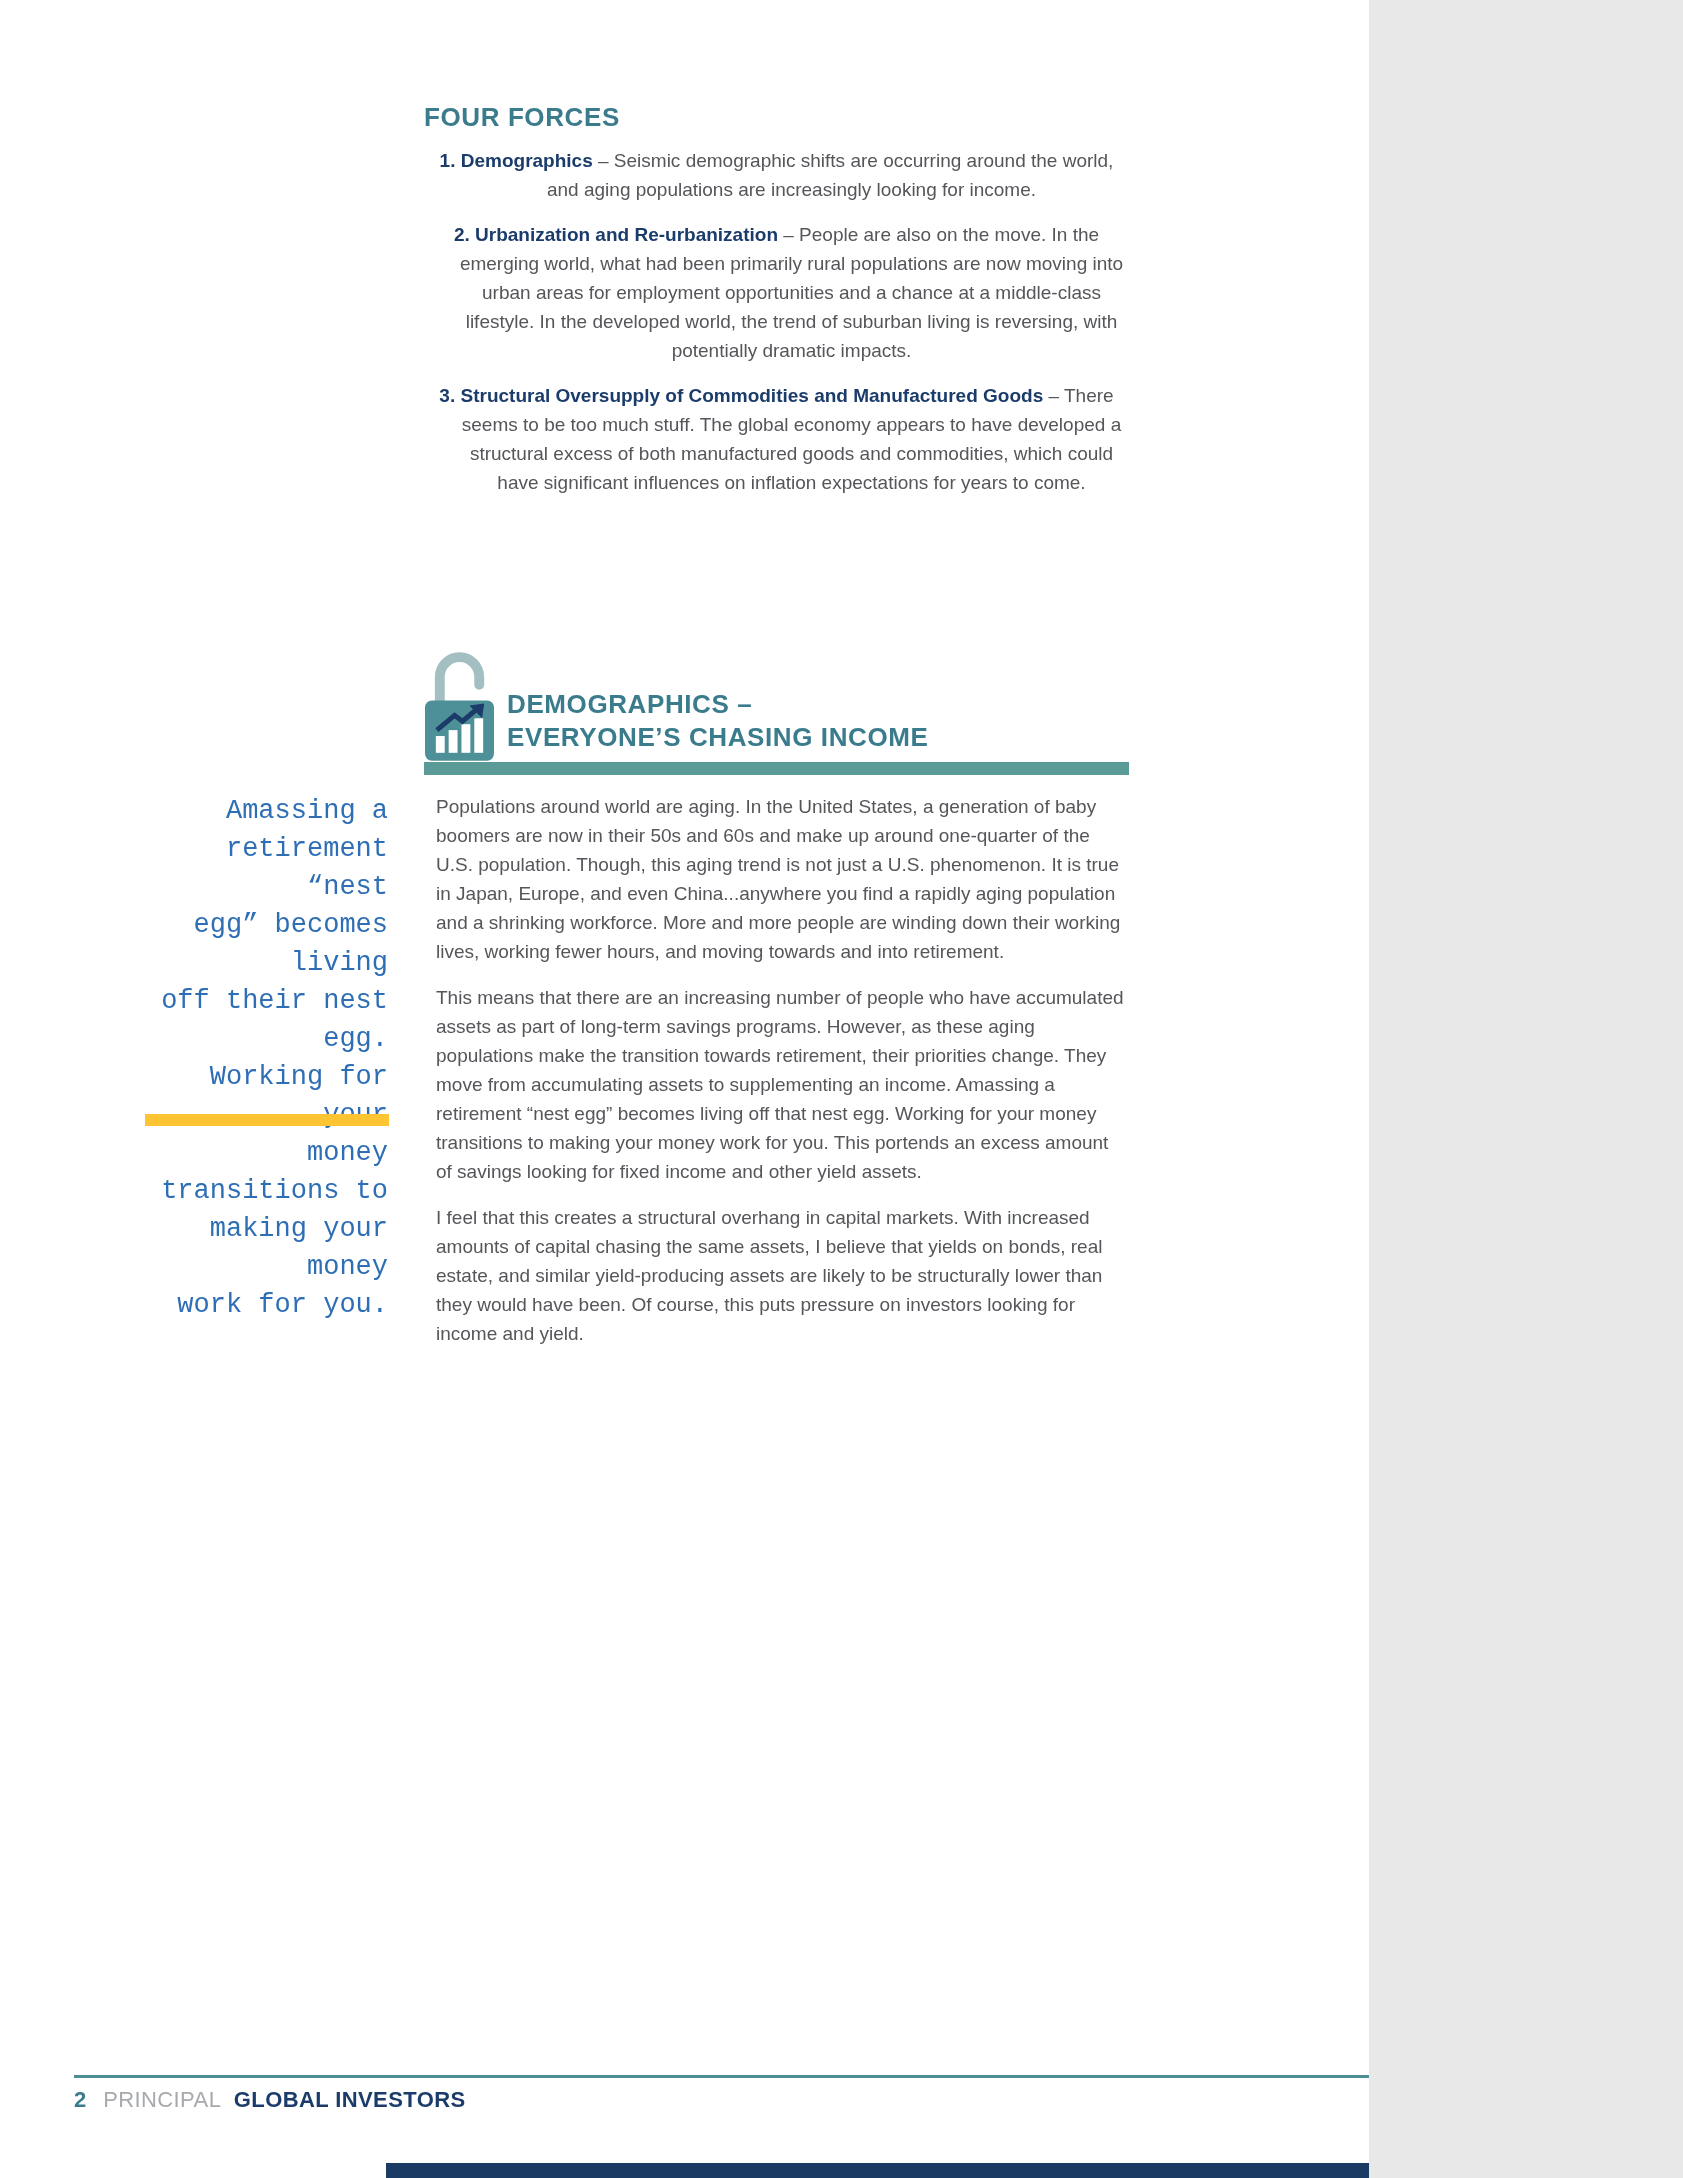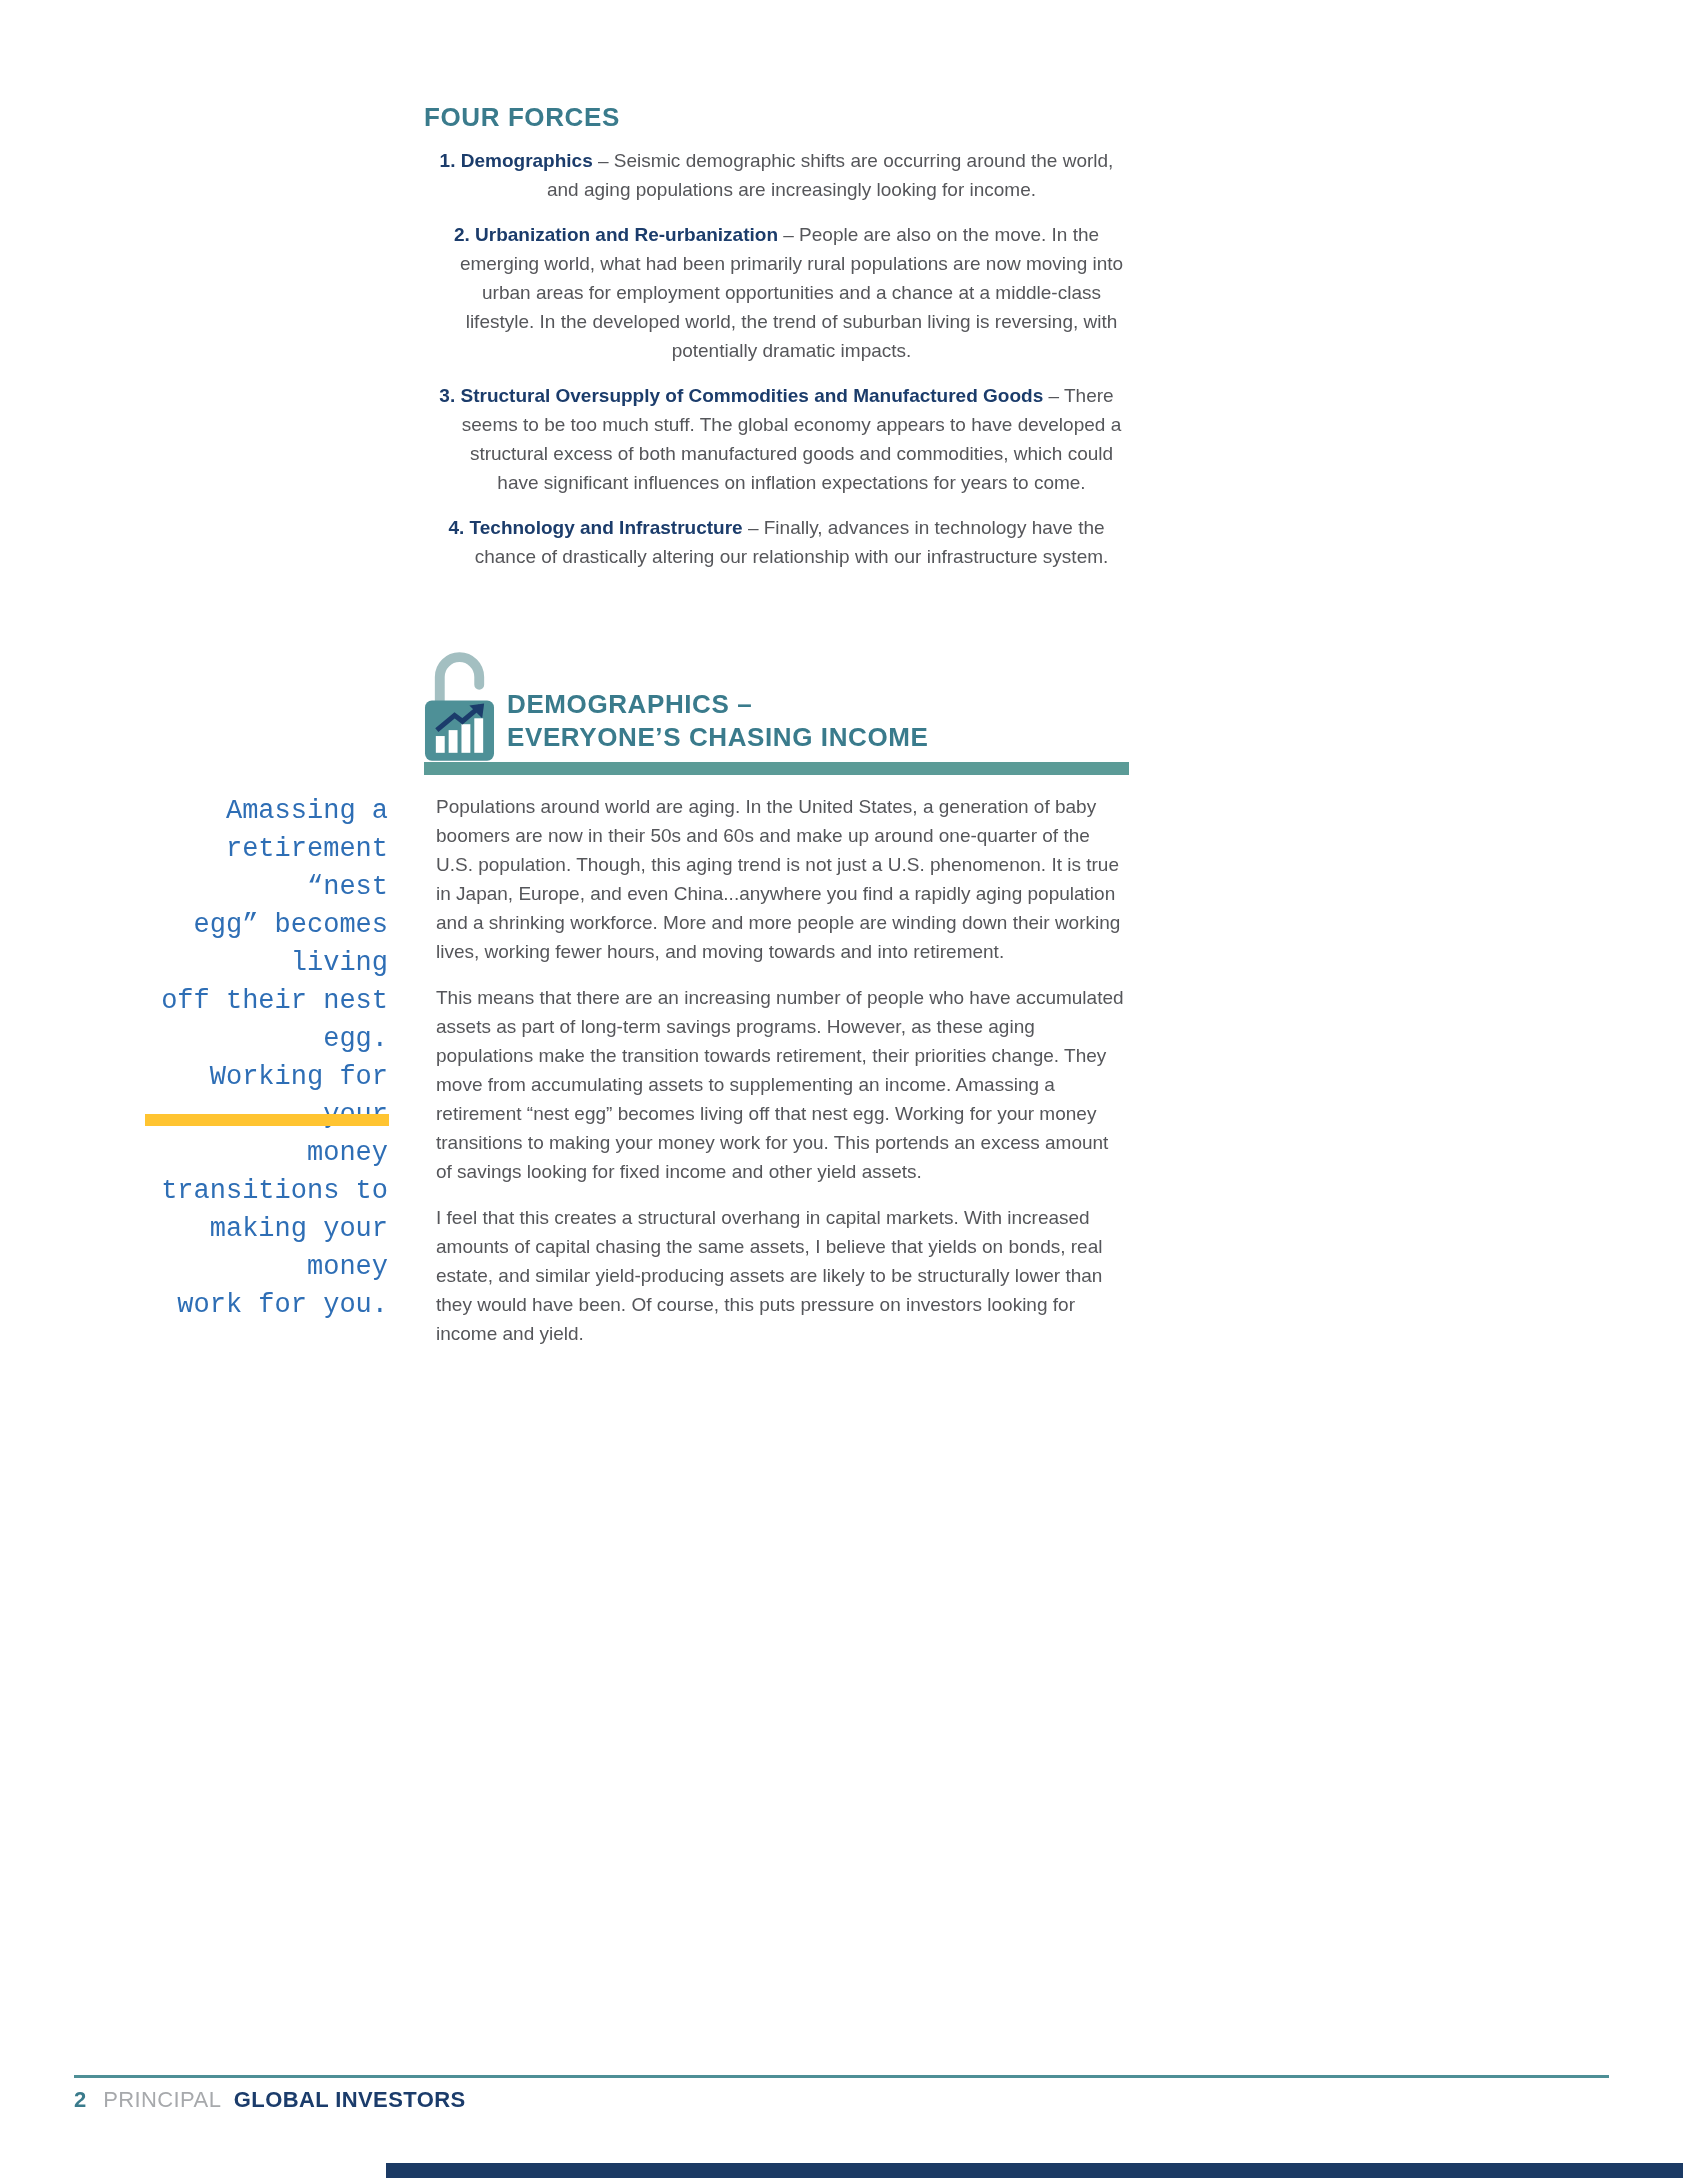--- a/index.html
+++ b/index.html
@@ -1,18 +1,18 @@
 <!DOCTYPE html>
 <html><head>
 <meta charset="utf-8">
 <style>
   html, body { margin: 0; padding: 0; background: #e8e8e8; }
   .page {
     position: relative;
-    width: 1683px;
+    width: 1369px;
     height: 2178px;
     background: #ffffff;
     font-family: "Liberation Sans", sans-serif;
     overflow: hidden;
   }
 
   
   .forces-block {
     position: absolute;
     left: 424px;
@@ -140,25 +140,20 @@
       </li>
       <li class="list-item">
         <span class="num">2.</span>
         <span class="item-title">Urbanization and Re-urbanization</span>
         <span class="item-text">– People are also on the move. In the emerging world, what had been primarily rural populations are now moving into urban areas for employment opportunities and a chance at a middle-class lifestyle. In the developed world, the trend of suburban living is reversing, with potentially dramatic impacts.</span>
       </li>
       <li class="list-item">
         <span class="num">3.</span>
         <span class="item-title">Structural Oversupply of Commodities and Manufactured Goods</span>
         <span class="item-text">– There seems to be too much stuff. The global economy appears to have developed a structural excess of both manufactured goods and commodities, which could have significant influences on inflation expectations for years to come.</span>
-      </li>
-      <li class="list-item">
-        <span class="num">4.</span>
-        <span class="item-title">Technology and Infrastructure</span>
-        <span class="item-text">– Finally, advances in technology have the chance of drastically altering our relationship with our infrastructure system.</span>
       </li>
     </ol>
   </section>
 
   <section class="demo-block">
     <div class="section-header">
       <span class="icon-wrap">
         <svg width="71" height="117" viewBox="0 0 72 118" xmlns="http://www.w3.org/2000/svg">
           <path d="M 16 60 V 32 a 20 20 0 0 1 40 0 v 8" fill="none" stroke="#A3BFC1" stroke-width="10" stroke-linecap="round"></path>
           <rect x="1" y="56" width="70" height="61" rx="7" fill="#4E9097"></rect>

